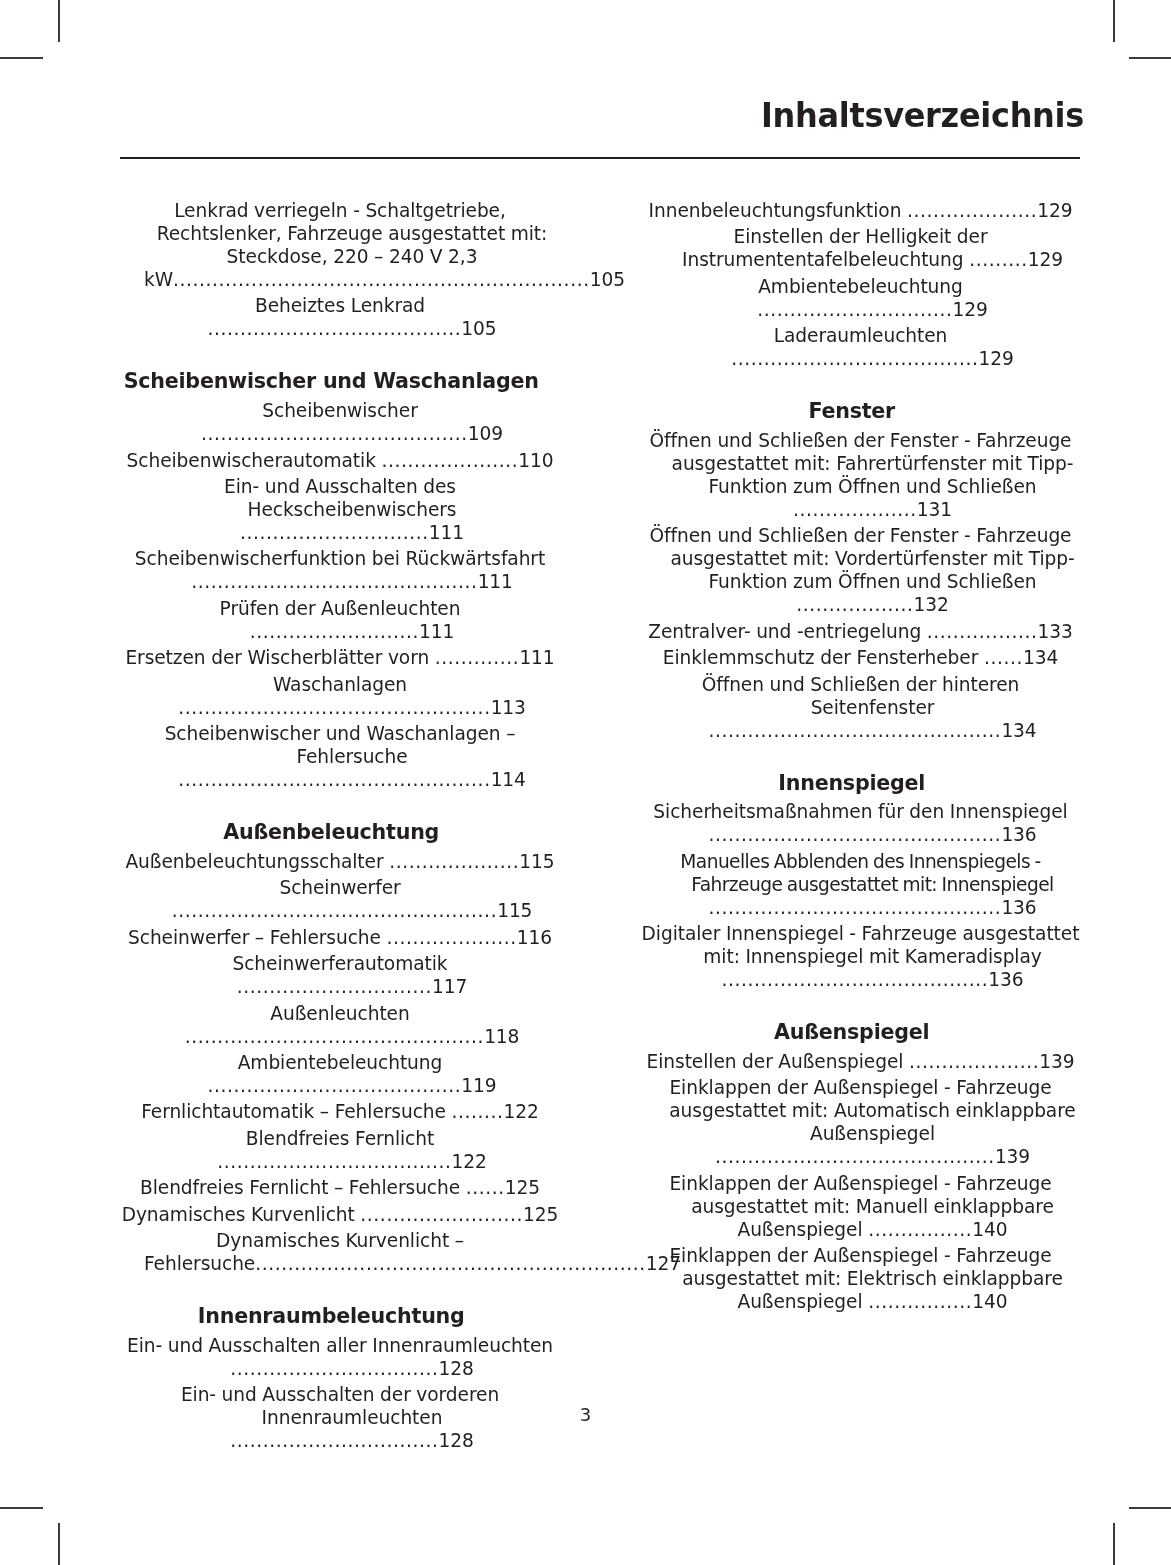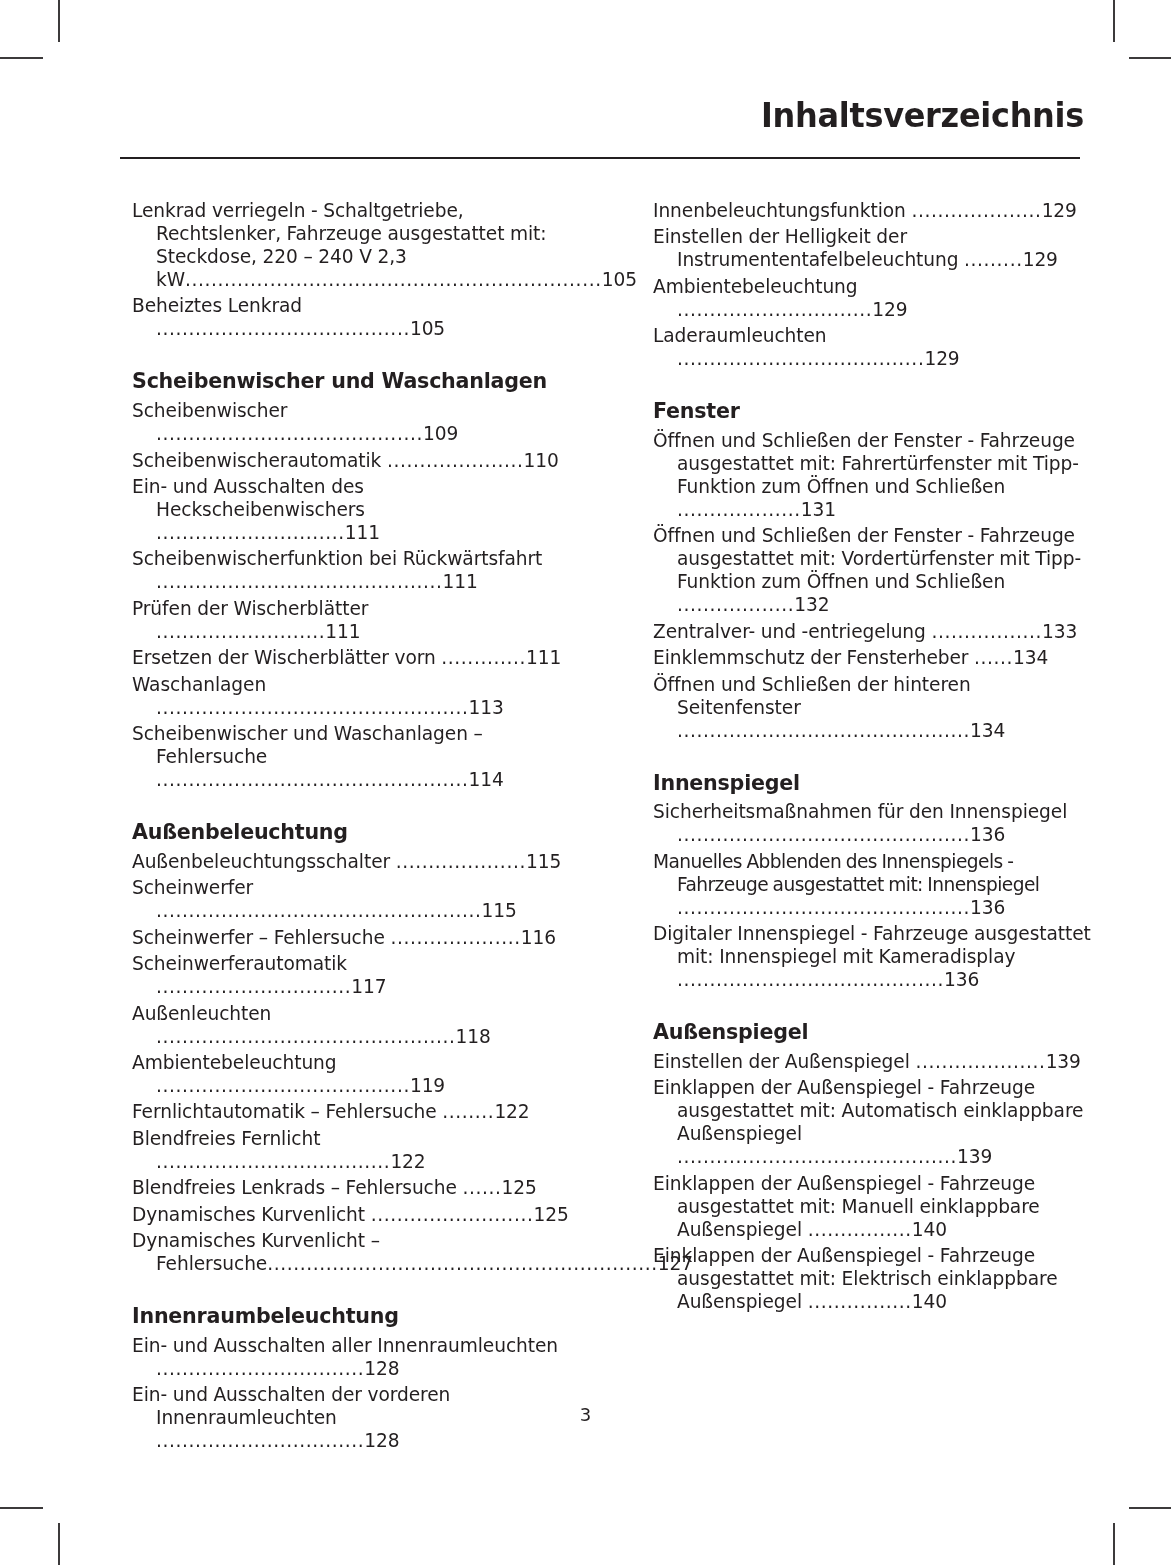--- a/index.html
+++ b/index.html
@@ -59,25 +59,26 @@
     left: 120px;
     top: 157px;
     width: 960px;
     height: 2.2px;
     background: #231f20;
   }
 
   
   .toc-columns {
     position: absolute;
-    left: 132px;
+    left: 120px;
     top: 200px;
     width: 960px;
     display: flex;
     gap: 81px;
+    text-align: center;
   }
   .toc-column {
     width: 440px;
   }
 
   
   .section-heading {
     font-family: "DejaVu Sans", "Liberation Sans", sans-serif;
     font-weight: 700;
     font-size: 21.5px;
@@ -133,34 +134,34 @@
 
 <div class="toc-columns">
   <div class="toc-column" id="col-left">
       <div class="toc-entry"><span>Lenkrad verriegeln - Schaltgetriebe, Rechtslenker, Fahrzeuge ausgestattet mit: Steckdose, 220 – 240 V 2,3 kW</span><span class="lead">................................................................</span><span class="pg">105</span></div>
       <div class="toc-entry"><span>Beheiztes Lenkrad </span><span class="lead">.......................................</span><span class="pg">105</span></div>
       <div class="section-heading spaced">Scheibenwischer und Waschanlagen</div>
       <div class="toc-entry"><span>Scheibenwischer </span><span class="lead">.........................................</span><span class="pg">109</span></div>
       <div class="toc-entry"><span>Scheibenwischerautomatik </span><span class="lead">.....................</span><span class="pg">110</span></div>
       <div class="toc-entry"><span>Ein- und Ausschalten des Heckscheibenwischers </span><span class="lead">.............................</span><span class="pg">111</span></div>
       <div class="toc-entry"><span>Scheibenwischerfunktion bei Rückwärtsfahrt </span><span class="lead">............................................</span><span class="pg">111</span></div>
-      <div class="toc-entry"><span>Prüfen der Wischerblätter </span><span class="lead">..........................</span><span class="pg">111</span></div>
+      <div class="toc-entry"><span>Prüfen der Außenleuchten </span><span class="lead">..........................</span><span class="pg">111</span></div>
       <div class="toc-entry"><span>Ersetzen der Wischerblätter vorn </span><span class="lead">.............</span><span class="pg">111</span></div>
       <div class="toc-entry"><span>Waschanlagen </span><span class="lead">................................................</span><span class="pg">113</span></div>
       <div class="toc-entry"><span>Scheibenwischer und Waschanlagen – Fehlersuche </span><span class="lead">................................................</span><span class="pg">114</span></div>
       <div class="section-heading spaced">Außenbeleuchtung</div>
       <div class="toc-entry"><span>Außenbeleuchtungsschalter </span><span class="lead">....................</span><span class="pg">115</span></div>
       <div class="toc-entry"><span>Scheinwerfer </span><span class="lead">..................................................</span><span class="pg">115</span></div>
       <div class="toc-entry"><span>Scheinwerfer – Fehlersuche </span><span class="lead">....................</span><span class="pg">116</span></div>
       <div class="toc-entry"><span>Scheinwerferautomatik </span><span class="lead">..............................</span><span class="pg">117</span></div>
       <div class="toc-entry"><span>Außenleuchten </span><span class="lead">..............................................</span><span class="pg">118</span></div>
       <div class="toc-entry"><span>Ambientebeleuchtung </span><span class="lead">.......................................</span><span class="pg">119</span></div>
       <div class="toc-entry"><span>Fernlichtautomatik – Fehlersuche </span><span class="lead">........</span><span class="pg">122</span></div>
       <div class="toc-entry"><span>Blendfreies Fernlicht </span><span class="lead">....................................</span><span class="pg">122</span></div>
-      <div class="toc-entry"><span>Blendfreies Lenkrads – Fehlersuche </span><span class="lead">......</span><span class="pg">125</span></div>
+      <div class="toc-entry"><span>Blendfreies Fernlicht – Fehlersuche </span><span class="lead">......</span><span class="pg">125</span></div>
       <div class="toc-entry"><span>Dynamisches Kurvenlicht </span><span class="lead">.........................</span><span class="pg">125</span></div>
       <div class="toc-entry"><span>Dynamisches Kurvenlicht – Fehlersuche</span><span class="lead">............................................................</span><span class="pg">127</span></div>
       <div class="section-heading spaced">Innenraumbeleuchtung</div>
       <div class="toc-entry"><span>Ein- und Ausschalten aller Innenraumleuchten </span><span class="lead">................................</span><span class="pg">128</span></div>
       <div class="toc-entry"><span>Ein- und Ausschalten der vorderen Innenraumleuchten </span><span class="lead">................................</span><span class="pg">128</span></div>
     </div>
   <div class="toc-column" id="col-right">
       <div class="toc-entry"><span>Innenbeleuchtungsfunktion </span><span class="lead">....................</span><span class="pg">129</span></div>
       <div class="toc-entry"><span>Einstellen der Helligkeit der Instrumententafelbeleuchtung </span><span class="lead">.........</span><span class="pg">129</span></div>
       <div class="toc-entry"><span>Ambientebeleuchtung </span><span class="lead">..............................</span><span class="pg">129</span></div>

